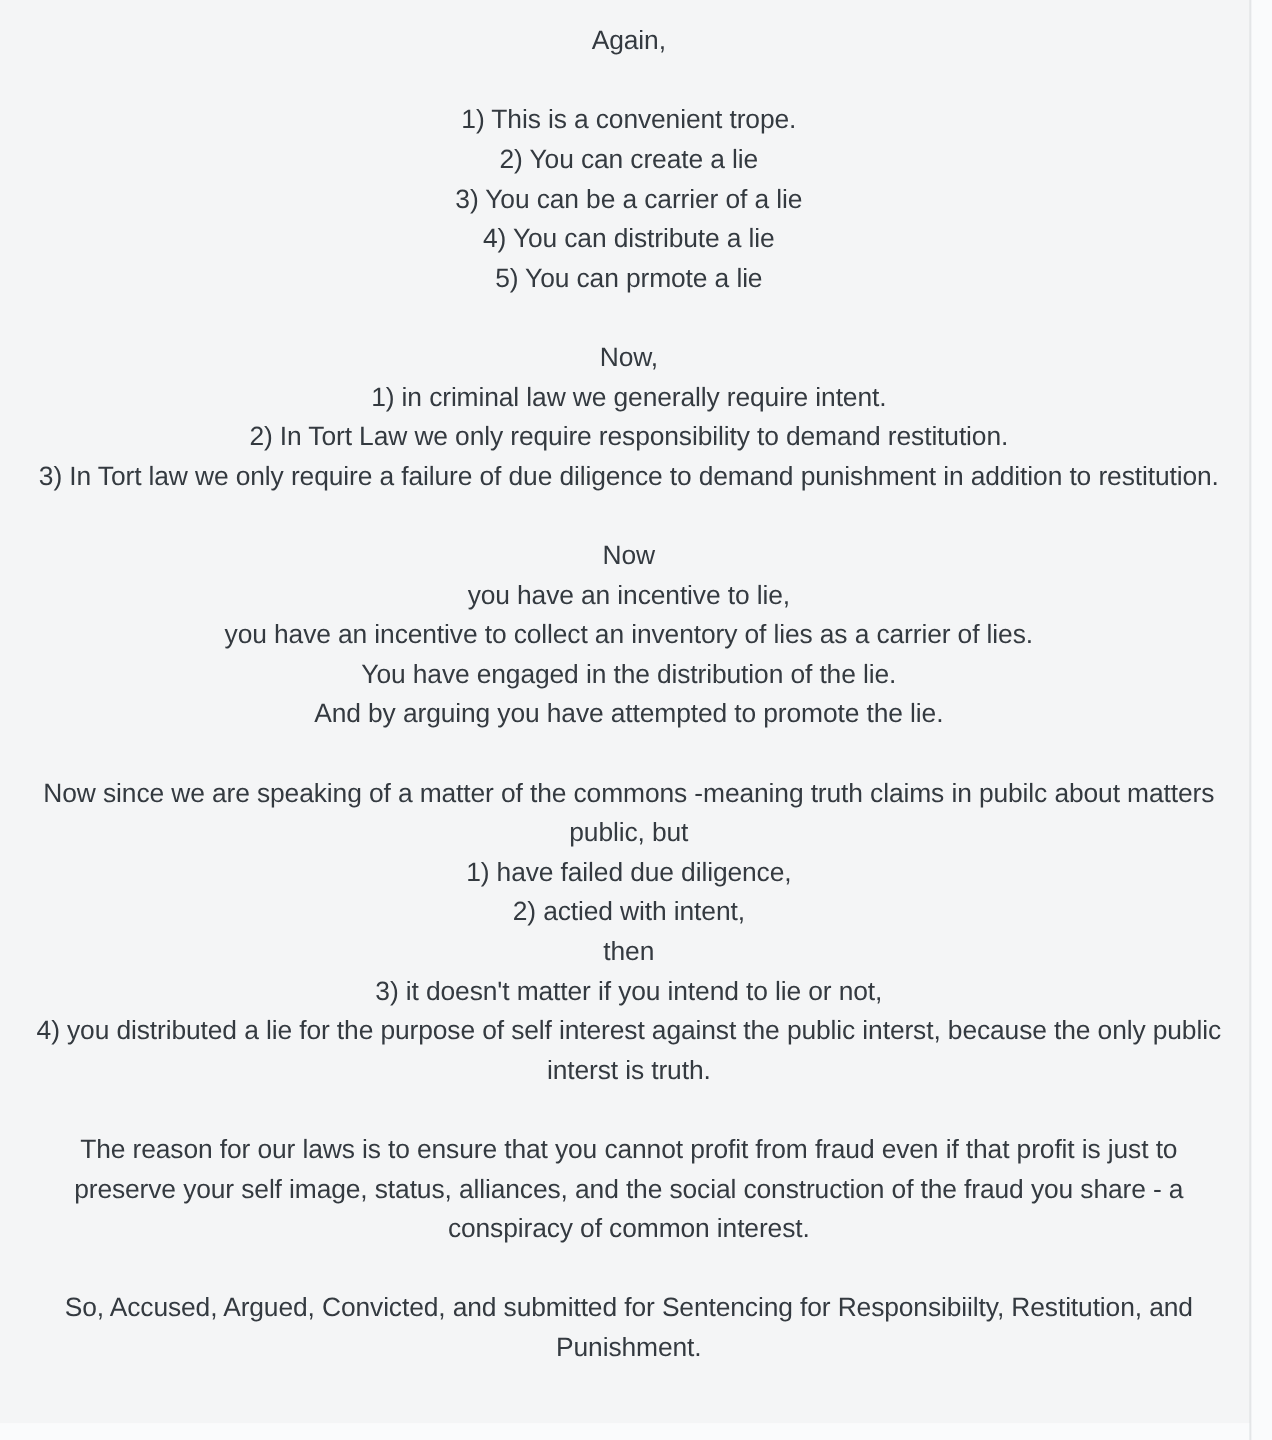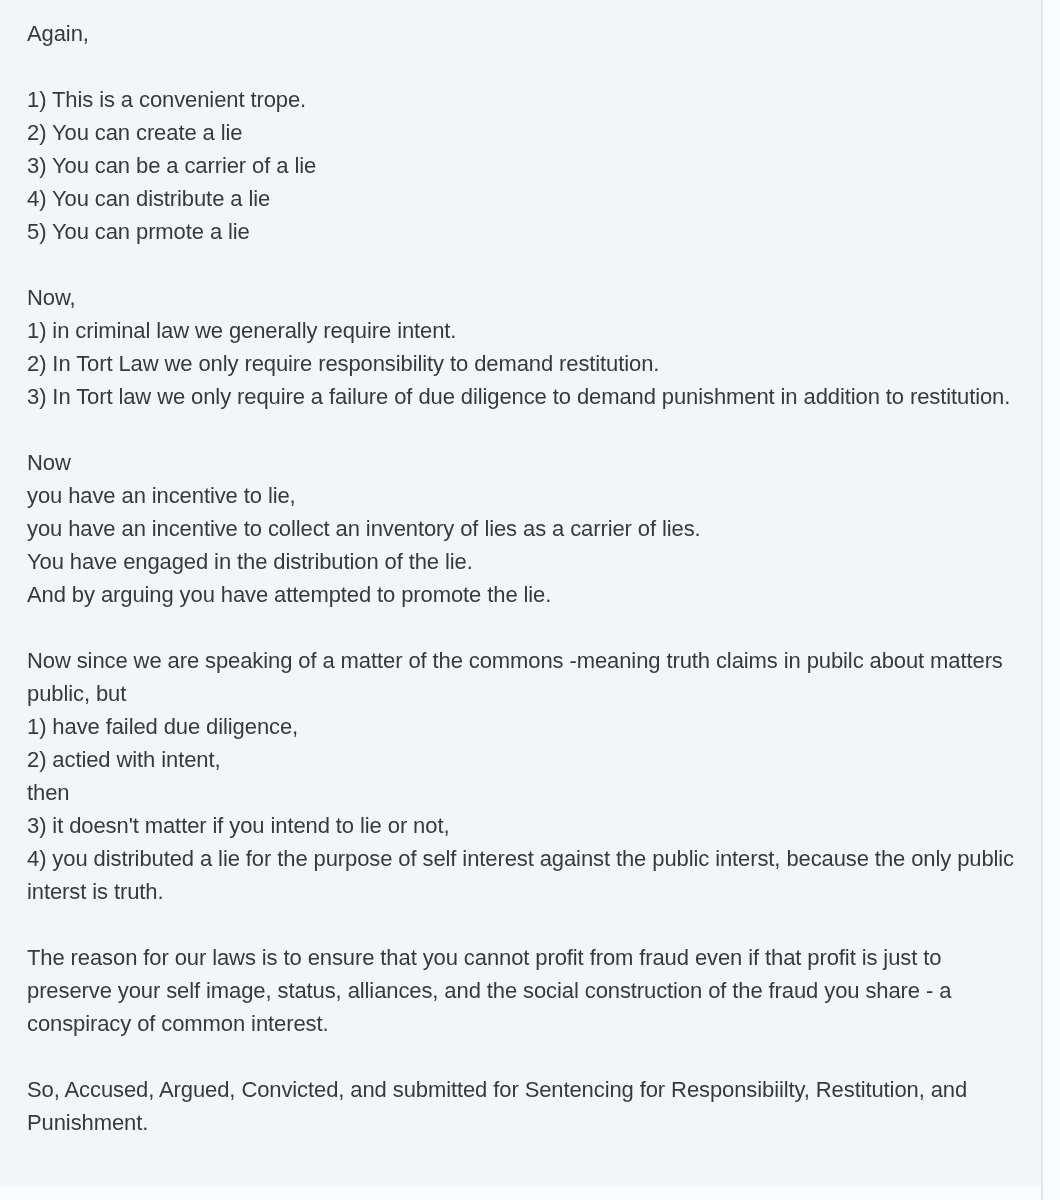--- a/index.html
+++ b/index.html
@@ -11,20 +11,21 @@
     height: 1200px;
     overflow: hidden;
     background: #fafbfc;
     font-family: "Liberation Sans", "DejaVu Sans", sans-serif;
   }
   .page {
     position: relative;
     width: 1060px;
     height: 1200px;
     background: #fafbfc;
+    text-align: center;
   }
   .content-area {
     position: absolute;
     left: 0;
     top: 0;
     width: 1041px;
     height: 1186px;
     background: #f4f5f6;
     box-sizing: border-box;
   }

